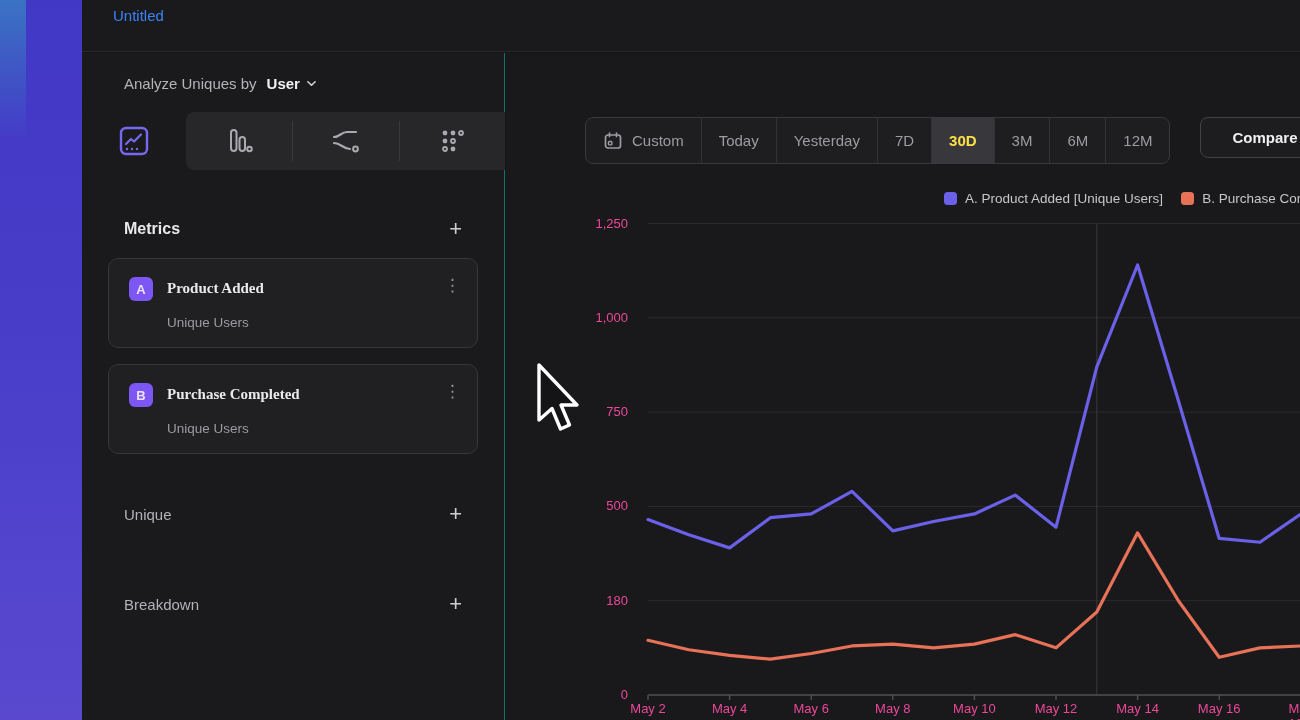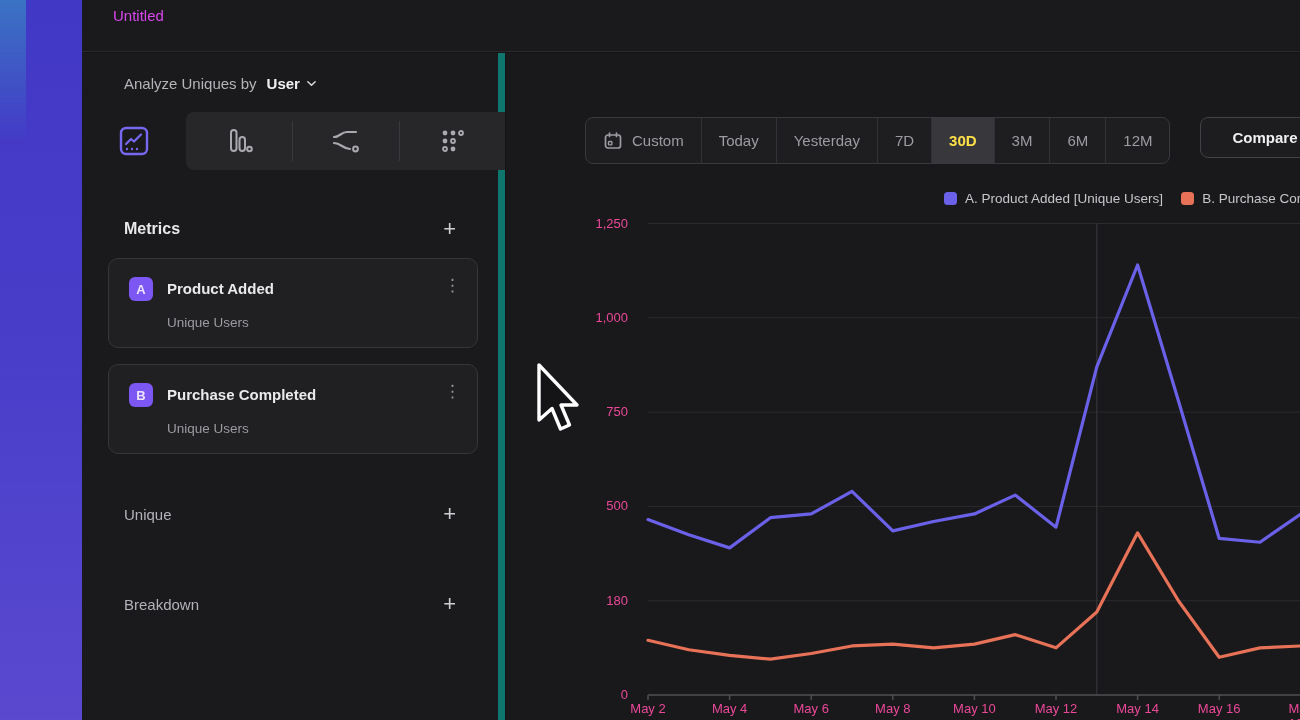--- a/index.html
+++ b/index.html
@@ -17,25 +17,25 @@
   }
   .brand-strip::before{
     content:""; position:absolute; left:0; top:0; width:26px; height:140px;
     background:linear-gradient(180deg, rgba(45,212,191,.38), rgba(45,212,191,0));
   }
   
   .topbar {
     position:absolute; left:82px; top:0; right:0; height:52px;
     background:#1a1a1c; border-bottom:1px solid #29292c;
   }
-  .doc-title { position:absolute; left:31px; top:7px; font-size:15px; color:#d946ef; }
+  .doc-title { position:absolute; left:31px; top:7px; font-size:15px; color:#3b82f6; }
   
   .sidebar {
     position:absolute; left:82px; top:53px; width:423px; bottom:0;
-    background:#1a1a1c; border-right:7px solid #0f766e;
+    background:#1a1a1c; border-right:1px solid #0f766e;
   }
   .analyze-row { position:absolute; left:42px; top:22px; font-size:15px; color:#b4b4b9; display:flex; align-items:center; gap:10px; }
   .analyze-value { color:#f0f0f2; font-weight:bold; display:flex; align-items:center; gap:6px; cursor:pointer; }
   .chev { width:11px; height:11px; }
   .tabstrip { position:absolute; left:0; top:59px; width:423px; height:58px; }
   .tab-selected {
     position:absolute; left:22px; top:8px; width:60px; height:42px;
     display:flex; align-items:center; justify-content:center;
   }
   .tab-group {
@@ -50,21 +50,21 @@
   .plus-btn { font-size:22px; font-weight:300; color:#cdcdd2; line-height:1; cursor:pointer; }
   .metric-card {
     position:absolute; left:26px; width:370px; height:90px;
     background:#202023; border:1px solid #36363b; border-radius:10px;
   }
   .metric-badge {
     position:absolute; left:20px; top:18px; width:24px; height:24px; border-radius:6px;
     display:flex; align-items:center; justify-content:center;
     font-size:13px; font-weight:bold; color:#ece4ff;
   }
-  .metric-name { position:absolute; left:58px; top:21px; font-size:15px; font-weight:bold; color:#eaeaec; }
+  .metric-name { position:absolute; left:58px; top:21px; font-size:15px; font-weight:bold; color:#eaeaec;font-family:Liberation Serif, serif; }
   .metric-sub  { position:absolute; left:58px; top:56px; font-size:13.5px; color:#9b9ba1; }
   .kebab { position:absolute; right:16px; top:18px; font-size:17px; color:#94949a; letter-spacing:0; line-height:1.0; cursor:pointer; }
   
   .main { position:absolute; left:506px; top:53px; right:0; bottom:0; background:#19191b; }
   .range-bar {
     position:absolute; left:79px; top:64px; height:47px;
     display:flex; align-items:stretch;
     background:#1e1e21; border:1px solid #39393d; border-radius:8px; overflow:hidden;
   }
   .range-cell {

